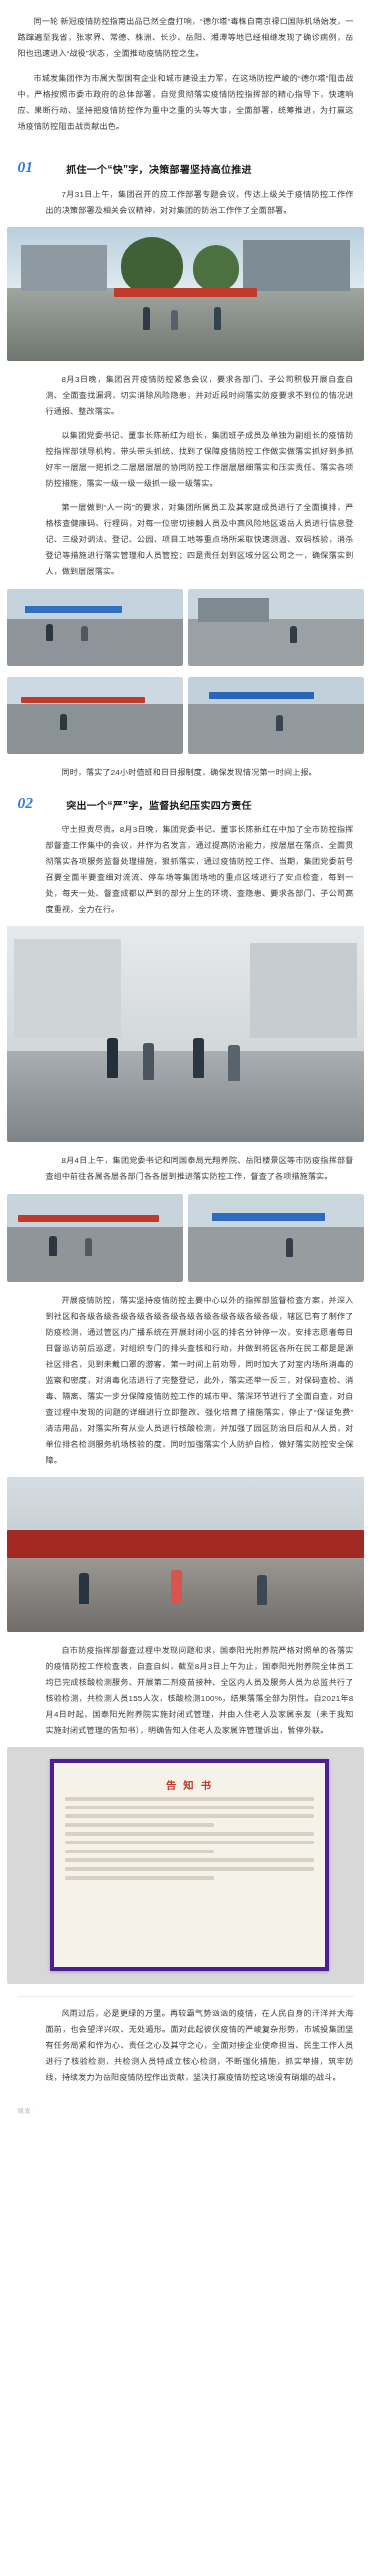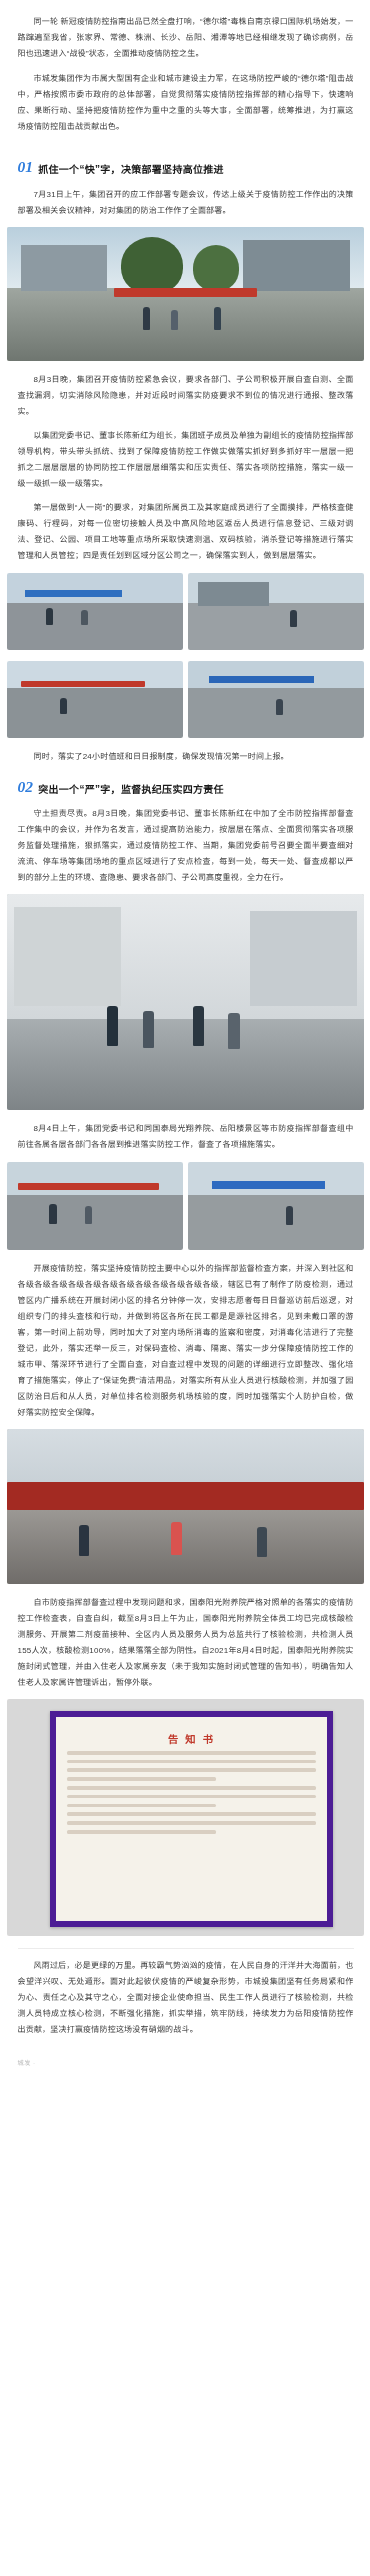--- a/index.html
+++ b/index.html
@@ -27,20 +27,21 @@
     line-height: 2.0;
     color: #3a3a3a;
     text-align: justify;
     margin: 0 0 8.2px 0;
     letter-spacing: 0.2px;
     text-indent: 2em;
   }
   .section {
     padding: 0 17.5px;
     box-sizing: border-box;
+    margin-left: 28px;
   }
   
   .intro-block {
     padding: 14.4px 17.5px 3.1px 17.5px;
   }
   
   .pill-wrap {
     text-align: center;
     margin: 14.4px 0 15.5px 0;
   }
@@ -54,20 +55,21 @@
     border-radius: 8.2px;
     font-weight: bold;
     box-shadow: 0 1px 2.6px rgba(31,111,208,0.28);
   }
   
   .head-row {
     display: flex;
     align-items: flex-start;
     padding: 0 17.5px;
     margin: 13.4px 0 8.2px 0;
+    gap: 28px;
   }
   .head-num {
     flex: 0 0 auto;
     font-size: 15.5px;
     font-weight: bold;
     font-style: italic;
     color: #2f7ddd;
     line-height: 1;
     margin-right: 5.2px;
     font-family: "Liberation Serif", "DejaVu Serif", serif;
@@ -149,21 +151,21 @@
     border-radius: 2.1px;
     overflow: hidden;
   }
   .poster .sheet {
     position: absolute;
     left: 12%;
     top: 5%;
     width: 76%;
     height: 86%;
     background: #f5f2ea;
-    border: 6px solid #4c1d95;
+    border: 4px solid #4c1d95;
     box-shadow: 0 1px 3.1px rgba(0,0,0,.25);
   }
   .poster .sheet .p-title {
     margin-top: 13.4px;
     text-align: center;
     color: #c0392b;
     font-weight: bold;
     font-size: 10.3px;
     letter-spacing: 2.1px;
   }

